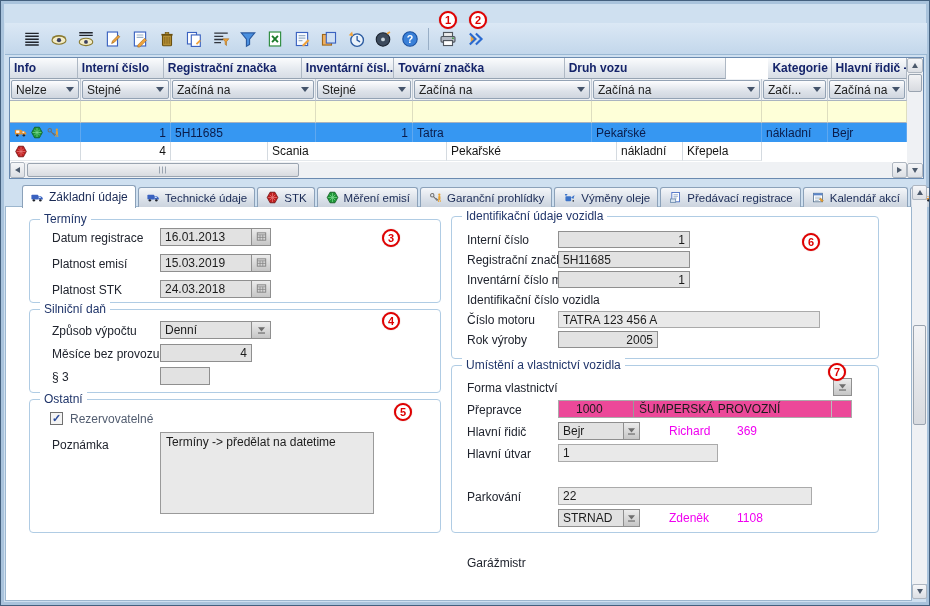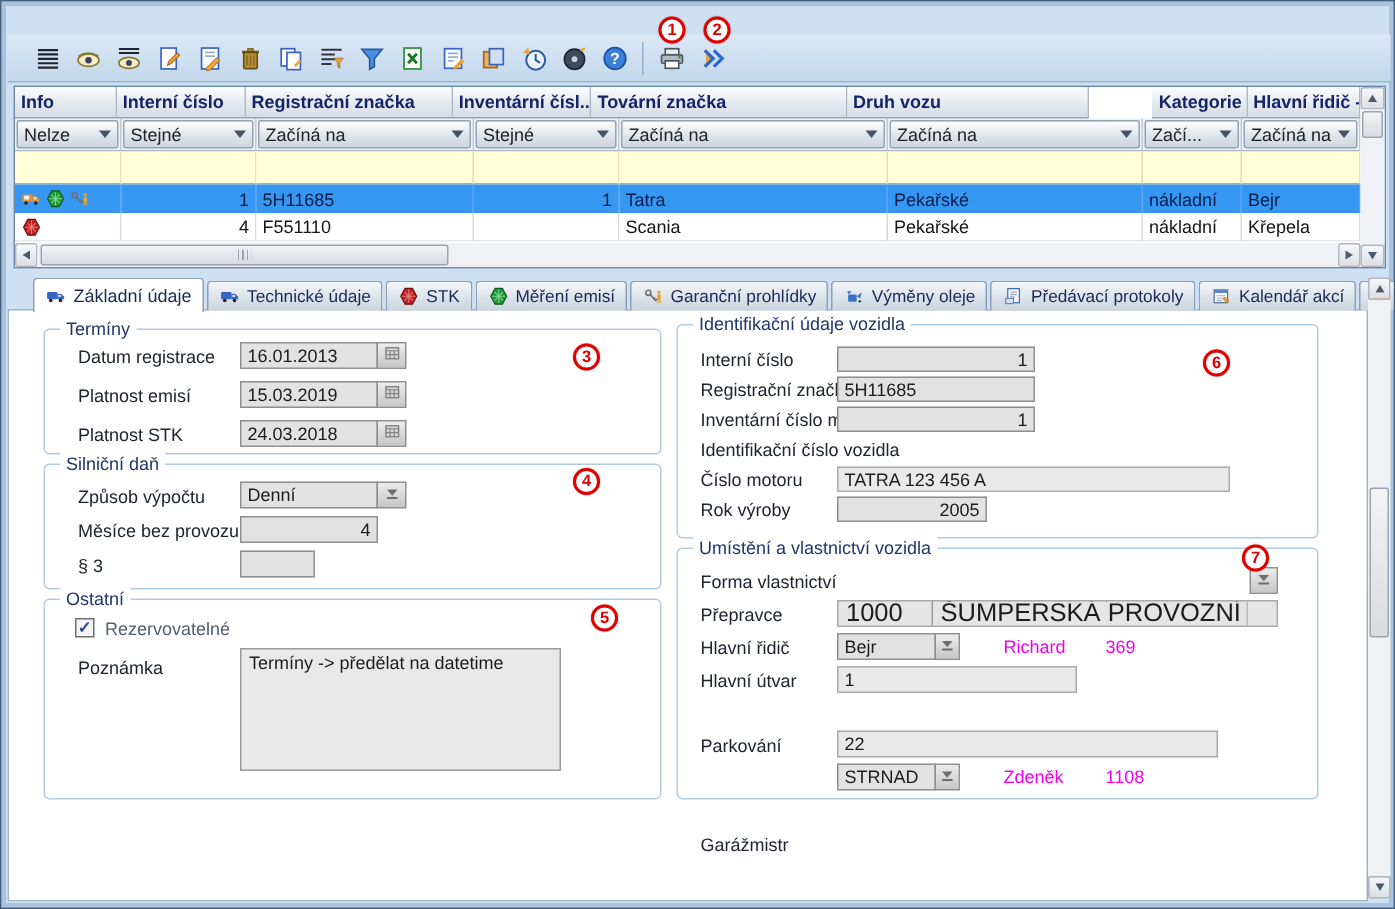--- a/index.html
+++ b/index.html
@@ -120,22 +120,22 @@
   .fld{ position:absolute; height:18px; background:#e2e2e2; border:1px solid #8f8f8f;
         font-size:12px; color:#1c1c1c; padding:1px 4px; display:flex; align-items:center;
         white-space:nowrap; overflow:hidden; }
   .fld.right{ justify-content:flex-end; }
   .fld.lite{ background:#e9e9e9; border-color:#aaaaaa; }
   .fld.h17{ height:17px; }
   .fbtn{ position:absolute; width:20px; height:18px;
          background:linear-gradient(#ececec,#c6c6c6); border:1px solid #8f8f8f;
          display:flex; align-items:center; justify-content:center; cursor:pointer; }
   .fbtn svg{ width:11px; height:11px; }
-  .combo{ position:absolute; height:18px; background:#e5e5e5; border:1px solid #aaaaaa;
-          display:flex; align-items:stretch; font-size:17px; color:#1c1c1c; }
+  .combo{ position:absolute; height:18px; background:#ec4899; border:1px solid #aaaaaa;
+          display:flex; align-items:stretch; font-size:12px; color:#1c1c1c;padding-left:12px; }
   .combo .seg{ padding:1px 5px; display:flex; align-items:center; white-space:nowrap; overflow:hidden; }
   .combo .sep-l{ border-left:1px solid #9a9a9a; }
   .combo .arrow{ width:20px; display:flex; align-items:center; justify-content:center; border-left:1px solid #bbb; cursor:pointer; }
   .memo{ position:absolute; background:#e9e9e9; border:1px solid #9a9a9a;
          font-size:12px; color:#1c1c1c; padding:2px 5px; }
   .magenta{ position:absolute; font-size:12px; color:#f000f0; line-height:18px; }
   .cb{ position:absolute; width:13px; height:13px; background:#f4f4f4; border:1px solid #707070;
        display:flex; align-items:center; justify-content:center; cursor:pointer;
        font-size:11px; color:#2a4a9a; font-weight:bold; }
   .cb.checked:before{ content:"\2713"; margin-top:-1px; }
@@ -414,21 +414,20 @@
         <div class="grow-line grow plain">
           <div class="gd-cell" style="width: 71px;">
             <span class="rowicon">
               <svg viewBox="0 0 16 16">
                 <polygon points="5,1.5 11,1.5 14.5,8 11,14.5 5,14.5 1.5,8" fill="#c02020" stroke="#6e0e0e"></polygon>
                 <path d="M4.5 4.5l7 7M11.5 4.5l-7 7M8 2.5v11M2.5 8h11" stroke="#e87a7a" stroke-width="0.9"></path>
               </svg>
             </span>
           </div>
           <div class="gd-cell num" style="width: 90px;">4</div>
-          <div class="gd-cell" style="width: 145px;">F551110</div>
           <div class="gd-cell num" style="width: 97px;"></div>
           <div class="gd-cell" style="width: 179px;">Scania</div>
           <div class="gd-cell" style="width: 170px;">Pekařské</div>
           <div class="gd-cell" style="width: 66px;">nákladní</div>
           <div class="gd-cell" style="width: 79px;">Křepela</div>
         </div>
       </div>
     <div class="vsb">
       <div class="sb-btn" style="position:absolute;top:0;left:0;right:0;height:15px;">
           <span class="tri up"></span>
@@ -518,21 +517,21 @@
         <span>Výměny oleje</span>
       </div>
       <div class="tab">
         <span class="tabicon">
           <svg viewBox="0 0 16 16">
             <rect x="3.5" y="1.8" width="9.5" height="11.5" fill="#fff" stroke="#3a62c0"></rect>
             <path d="M5.5 4.6h5.5M5.5 6.6h5.5M5.5 8.6h4" stroke="#8ba4c4" stroke-width="1"></path>
             <rect x="1.8" y="9.8" width="6.4" height="4.2" fill="#d8e4f0" stroke="#6c8aac"></rect>
           </svg>
         </span>
-        <span>Předávací protokoly</span>
+        <span>Předávací registrace</span>
       </div>
       <div class="tab">
         <span class="tabicon">
           <svg viewBox="0 0 16 16">
             <rect x="1.8" y="2.8" width="11" height="10.5" fill="#fff" stroke="#54708e"></rect>
             <rect x="1.8" y="2.8" width="11" height="2.6" fill="#5a85c8"></rect>
             <path d="M3.8 7.6h7M3.8 9.6h7M3.8 11.6h4.5" stroke="#9ab0c6" stroke-width="0.9"></path>
             <path d="M10.6 8.6l3.4 3.4-1.6 1.6-3.4-3.4z" fill="#e8a030" stroke="#a06818" stroke-width="0.5"></path>
           </svg>
         </span>

